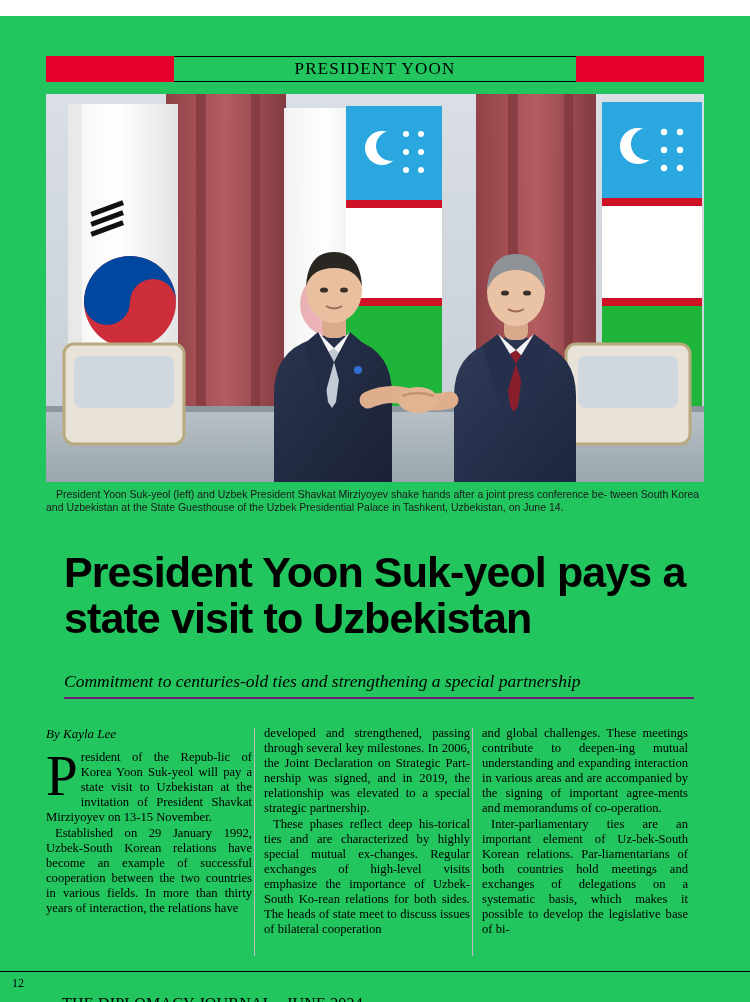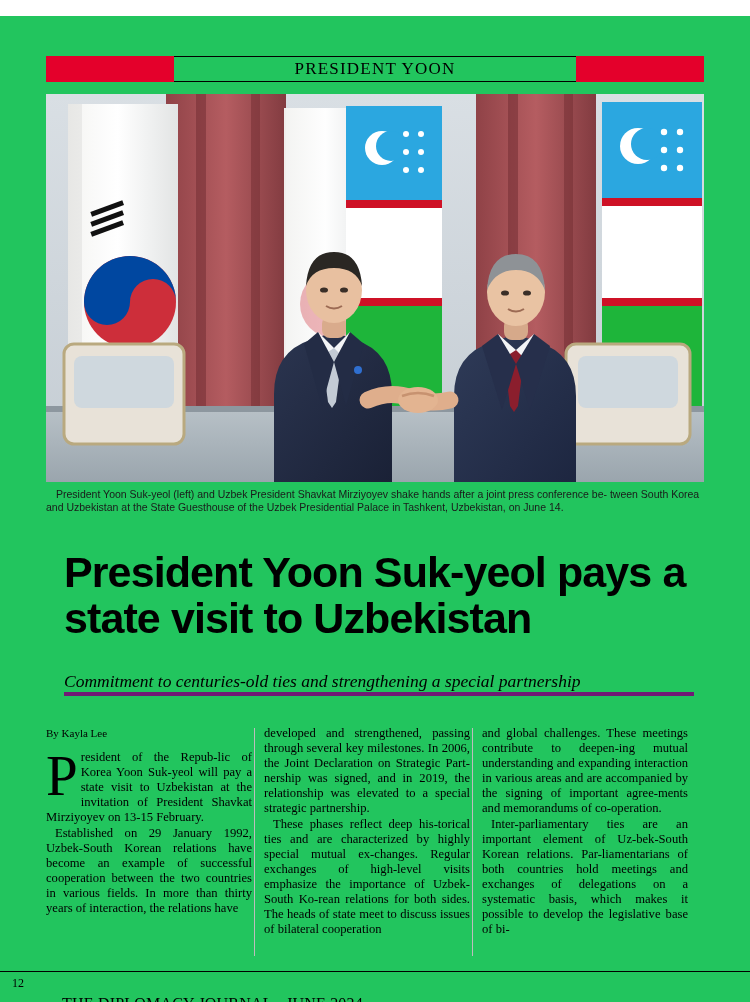--- a/index.html
+++ b/index.html
@@ -96,21 +96,22 @@
   }
   .subhead {
     position: absolute;
     left: 64px;
     top: 655px;
     width: 630px;
     font-family: "Liberation Serif", serif;
     font-style: italic;
     font-size: 17.5px;
     color: #000;
-    border-bottom: 4px solid #701a75;
+    border-bottom: 2px solid #701a75;
+    padding-bottom: 5px;
   }
 
   
   .columns {
     position: absolute;
     left: 46px;
     top: 710px;
     width: 658px;
     height: 230px;
     display: flex;
@@ -129,21 +130,22 @@
   .col.divider::before {
     content: "";
     position: absolute;
     left: -10px;
     top: 2px;
     bottom: 0;
     width: 1px;
     background: #bdbdbd;
   }
   .byline {
-    font-size: 11px;
+    font-style: italic;
+    font-size: 13px;
     margin-bottom: 9px;
   }
   .col p { margin: 0; }
   .col p.indent { text-indent: 9px; }
   .dropcap-para {
     position: relative;
     min-height: 62px;
   }
   .dropcap {
     float: left;
@@ -354,21 +356,21 @@
   </div>
 
   <div class="headline">President Yoon Suk-yeol pays a state visit to Uzbekistan</div>
 
   <div class="subhead">Commitment to centuries-old ties and strengthening a special partnership</div>
 
   <div class="columns">
 
     <div class="col">
       <div class="byline">By Kayla Lee</div>
-      <p class="dropcap-para"><span class="dropcap">P</span><span>resident of the Repub-lic of Korea Yoon Suk-yeol will pay a state visit to Uzbekistan at the invitation of President Shavkat Mirziyoyev on 13-15 February.</span></p>
+      <p class="dropcap-para"><span class="dropcap">P</span><span>resident of the Repub-lic of Korea Yoon Suk-yeol will pay a state visit to Uzbekistan at the invitation of President Shavkat Mirziyoyev on 13-15 November.</span></p>
       <p class="indent">Established on 29 January 1992, Uzbek-South Korean relations have become an example of successful cooperation between the two countries in various fields. In more than thirty years of interaction, the relations have</p>
     </div>
 
     <div class="col divider">
       <p>developed and strengthened, passing through several key milestones. In 2006, the Joint Declaration on Strategic Part-nership was signed, and in 2019, the relationship was elevated to a special strategic partnership.</p>
       <p class="indent">These phases reflect deep his-torical ties and are characterized by highly special mutual ex-changes. Regular exchanges of high-level visits emphasize the importance of Uzbek-South Ko-rean relations for both sides. The heads of state meet to discuss issues of bilateral cooperation</p>
     </div>
 
     <div class="col divider">
       <p>and global challenges. These meetings contribute to deepen-ing mutual understanding and expanding interaction in various areas and are accompanied by the signing of important agree-ments and memorandums of co-operation.</p>

